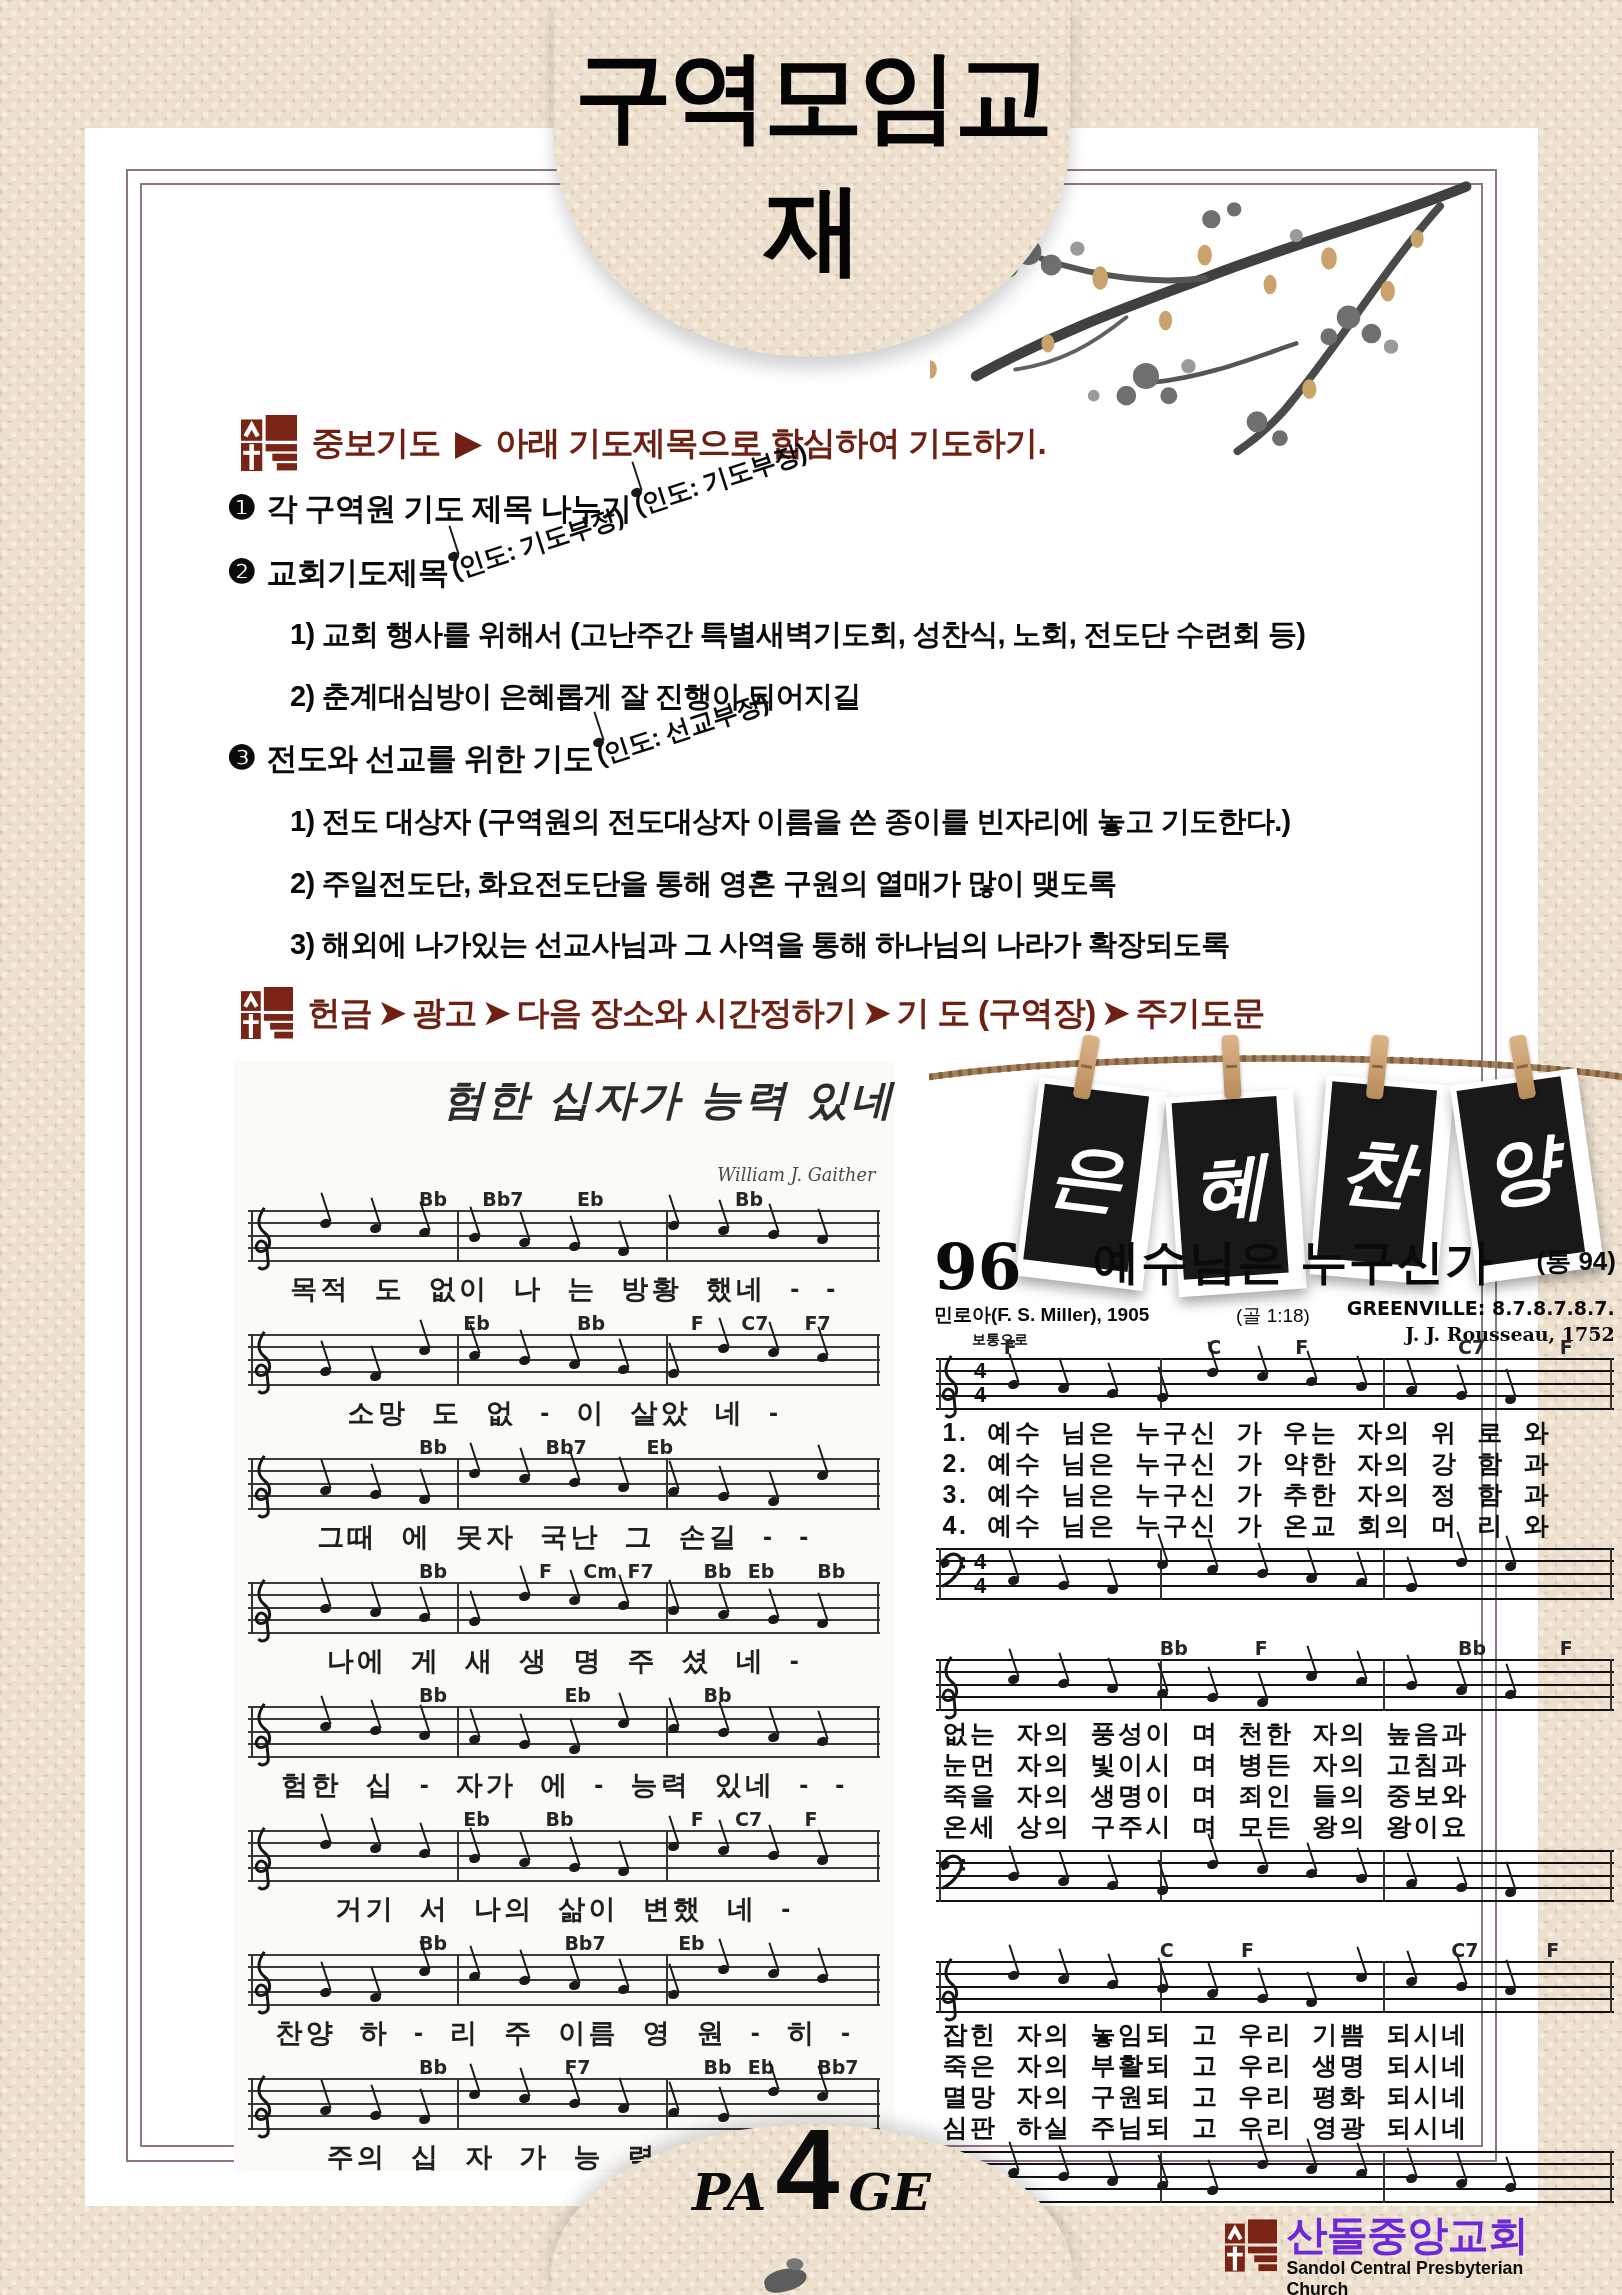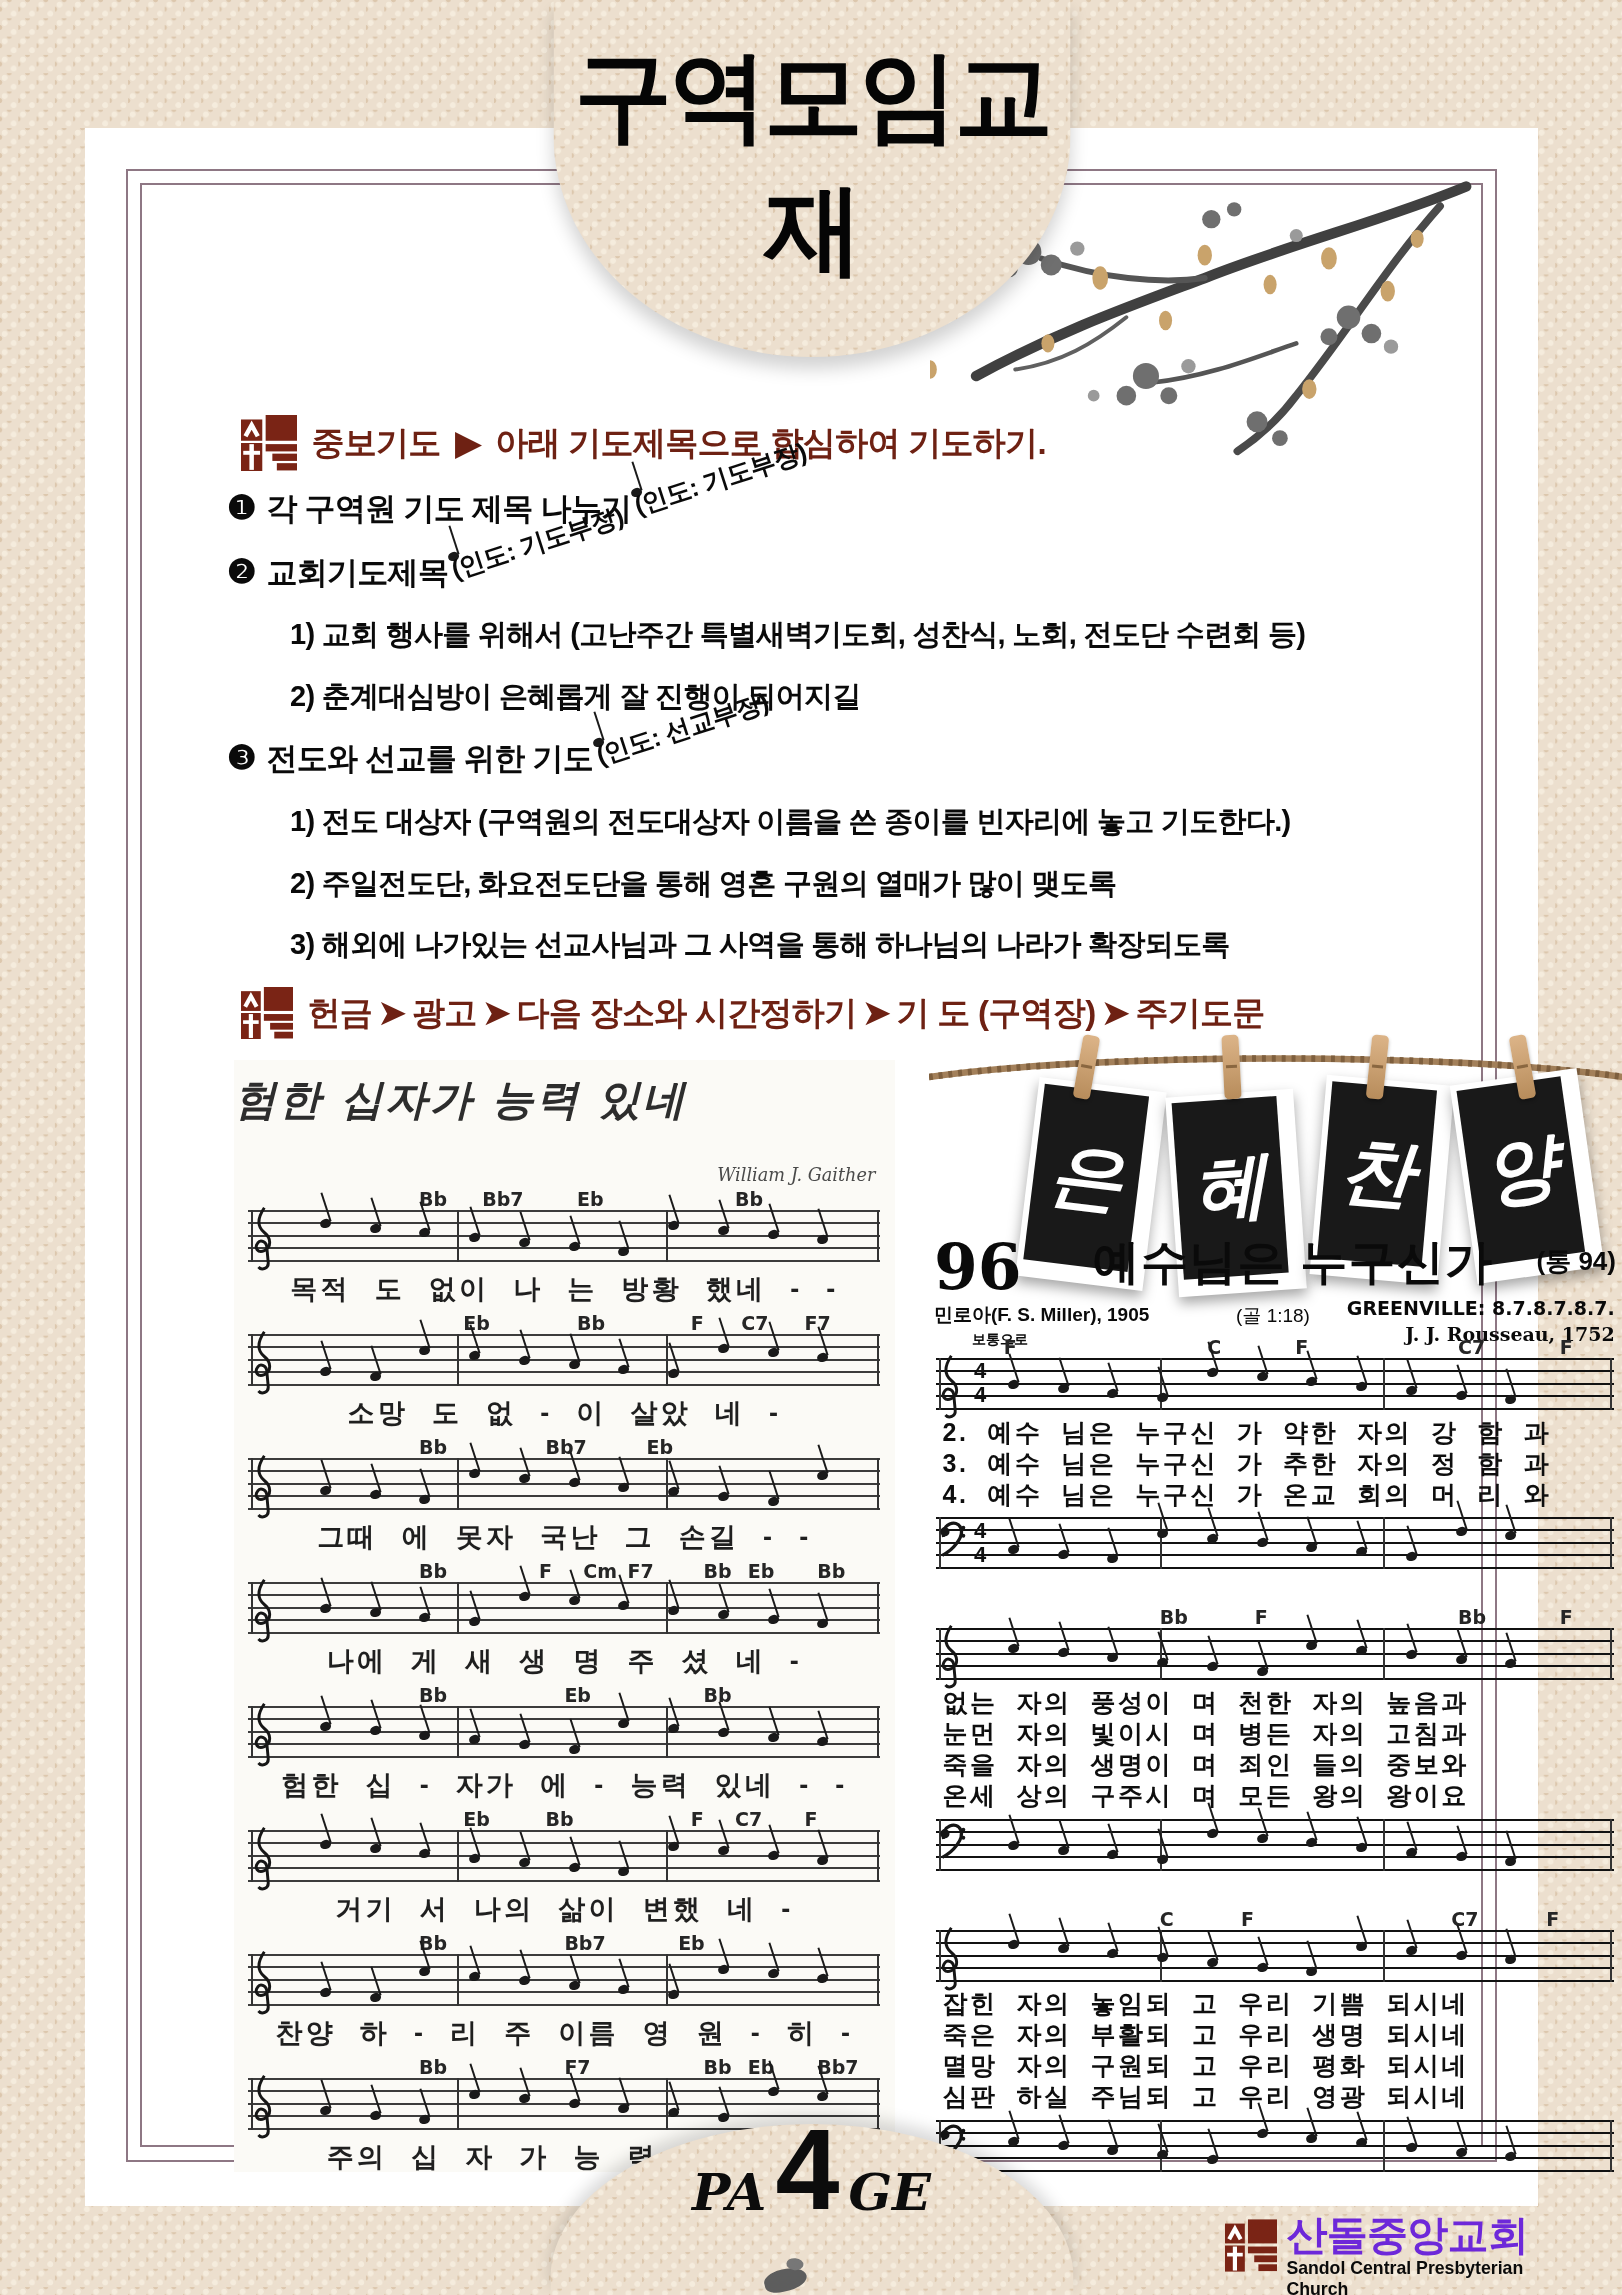--- a/index.html
+++ b/index.html
@@ -43,21 +43,21 @@
   .tri{display:inline-block;margin:0 6.5px;}
 
   .prayer{position:absolute;left:142px;top:360px;width:1296px;color:#0a0a0a;}
   .p-item{font-size:31px;font-weight:bold;margin-bottom:21.6px;letter-spacing:-0.7px;white-space:nowrap;}
   .p-item .bullet{font-size:33px;margin-right:10.5px;}
   .p-item .note{font-size:25.5px;font-weight:bold;}
   .p-sub{font-size:29px;font-weight:600;margin:0 0 21.6px 63px;letter-spacing:-0.7px;white-space:nowrap;}
 
   
   .left-sheet{position:absolute;left:149px;top:932px;width:661px;height:1112px;background:#fbfaf6;}
-  .ls-title{font-family:"DejaVu Serif",serif;font-style:italic;font-weight:bold;font-size:42px;color:#2d2d2d;text-align:left;margin-top:11.8px;letter-spacing:2.6px;}
+  .ls-title{font-family:"DejaVu Serif",serif;font-style:italic;font-weight:bold;font-size:42px;color:#2d2d2d;text-align:right;margin-top:11.8px;letter-spacing:2.6px;}
   .ls-composer{font-family:"DejaVu Serif",serif;font-style:italic;font-size:17.7px;color:#4a4a4a;text-align:right;margin:37px 19.6px 0 0;}
   .ls-systems{position:absolute;left:14.4px;top:128px;width:632px;}
   .lsys{position:relative;height:124px;}
   .chordrow{position:relative;height:22px;}
   .chord{position:absolute;top:0;font-size:19px;font-weight:bold;color:#262626;font-family:"DejaVu Sans",sans-serif;}
   .staff{position:relative;height:52px;background-image:repeating-linear-gradient(to bottom,#3c3c3c 0 2px,transparent 2px 12.4px);background-size:100% 52px;background-repeat:no-repeat;}
   .staff.dark{background-image:repeating-linear-gradient(to bottom,#111 0 2px,transparent 2px 12.4px);}
   .barline{position:absolute;top:0;width:2px;height:52px;background:#333;}
   .note{position:absolute;width:11px;height:8.5px;background:#1a1a1a;border-radius:50%;transform:rotate(-18deg);}
   .note::after{content:'';position:absolute;right:-1.3px;top:-26px;width:2px;height:30px;background:#1a1a1a;}
@@ -508,20 +508,21 @@
           <span class="note" style="left: 221px; top: 35px;"></span>
           <span class="note" style="left: 271px; top: 9.8px;"></span>
           <span class="note" style="left: 321px; top: 14.4px;"></span>
           <span class="note" style="left: 370px; top: 19px;"></span>
           <span class="note" style="left: 420px; top: 23.6px;"></span>
           <span class="note" style="left: 470px; top: 28px;"></span>
           <span class="note" style="left: 520px; top: 33px;"></span>
           <span class="note" style="left: 569px; top: 37px;"></span>
         </div>
         <div class="hverses">
+          <div class="hverse">1. 예수 님은 누구신 가 우는 자의 위 로 와</div>
           <div class="hverse">2. 예수 님은 누구신 가 약한 자의 강 함 과</div>
           <div class="hverse">3. 예수 님은 누구신 가 추한 자의 정 함 과</div>
           <div class="hverse">4. 예수 님은 누구신 가 온교 회의 머 리 와</div>
         </div>
         <div class="staff dark">
           <span class="barline" style="left: 0.4%;"></span>
           <span class="barline" style="left: 33%;"></span>
           <span class="barline" style="left: 66%;"></span>
           <span class="barline" style="left: 99.4%;"></span>
           <span class="clef"><svg width="29" height="46" viewBox="0 0 44 70">

